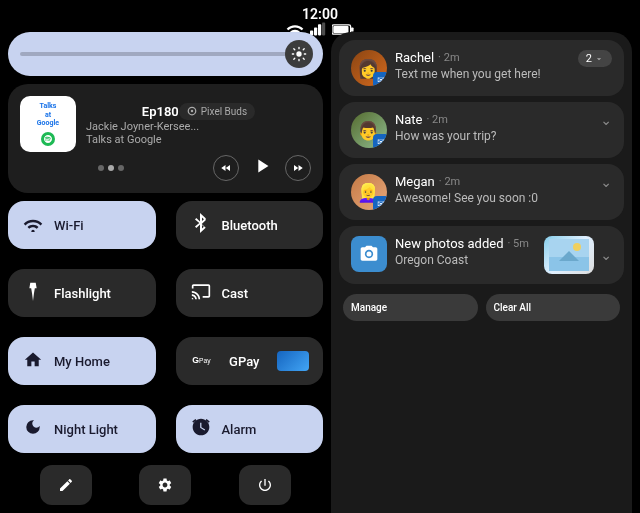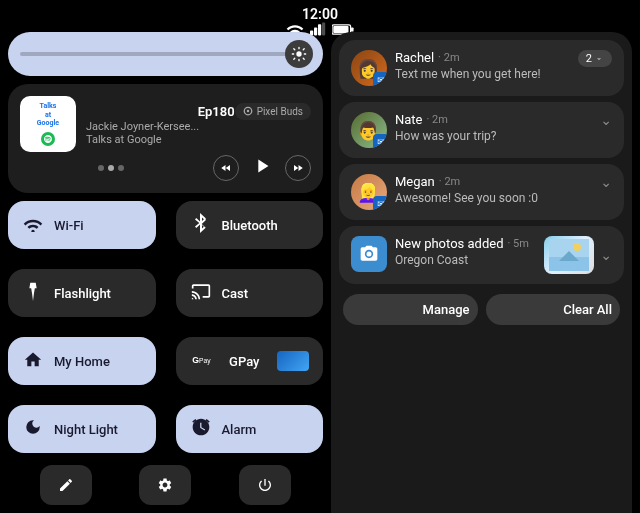--- a/index.html
+++ b/index.html
@@ -385,23 +385,23 @@
     .notif-actions {
       display: flex;
       gap: 8px;
       padding: 4px 4px 0;
     }
     .notif-action-btn {
       flex: 1;
       background: #3a3a3a;
       border-radius: 20px;
       padding: 8px;
-      text-align: right;
-      color: #fff;
-      font-size: 13px;
+      text-align: left;
+      color: #fff;
+      font-size: 10px;
       font-weight: 500;
       cursor: pointer;
     }
   </style>
 </head>
 <body>
 
 <div class="status-bar">
   <span>12:00</span>
   <div class="status-icons">
@@ -449,21 +449,21 @@
             <span>at</span>
             <span>Google</span>
           </div>
           <div class="spotify-dot">
             <svg width="8" height="8" viewBox="0 0 16 16" fill="white">
               <path d="M8 0C3.6 0 0 3.6 0 8s3.6 8 8 8 8-3.6 8-8-3.6-8-8-8zm3.7 11.5c-.2.3-.5.4-.8.2-2.2-1.3-4.9-1.6-8.1-.9-.3.1-.6-.1-.7-.4-.1-.3.1-.6.4-.7 3.5-.8 6.5-.5 9 1 .3.2.4.5.2.8zm1-2.3c-.2.3-.6.5-1 .2C9.2 8 6.4 7.5 3.2 8.4c-.4.1-.8-.1-.9-.5-.1-.4.1-.8.5-.9 3.7-1 7-0.5 9.6 1.2.3.2.5.7.3 1zm.1-2.4C10 5.3 6.2 5.2 3.3 6.1c-.5.1-1-.2-1.1-.7-.1-.5.2-1 .7-1.1C6 3.3 10.3 3.5 13.6 5.8c.4.3.5.8.2 1.2-.3.4-.8.5-1 .8z"></path>
             </svg>
           </div>
         </div>
         <div class="media-info">
-          <div style="display:flex; align-items:center; justify-content:flex-end;">
+          <div style="display:flex; align-items:center; justify-content:center;">
             <div class="media-title">Ep180</div>
             <div class="pixel-buds-badge">
               <svg width="10" height="10" viewBox="0 0 16 16" fill="#aaa">
                   <circle cx="8" cy="8" r="6" stroke="#aaa" stroke-width="2" fill="none"></circle>
                   <circle cx="8" cy="8" r="2" fill="#aaa"></circle>
                 </svg>
               <span>Pixel Buds</span>
             </div>
           </div>
           <div class="media-subtitle">Jackie Joyner-Kersee...</div>

